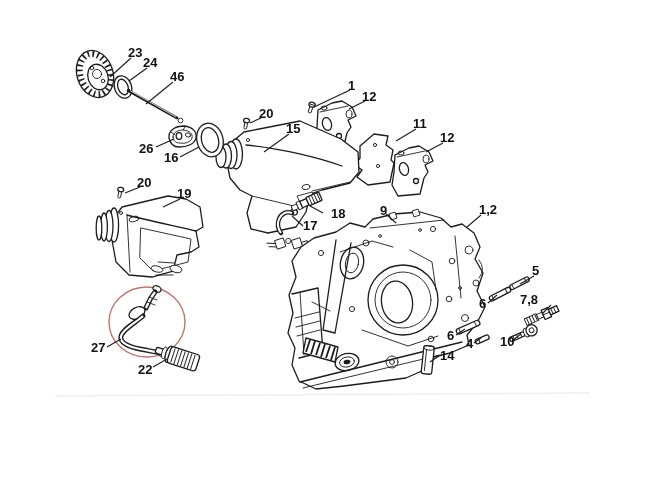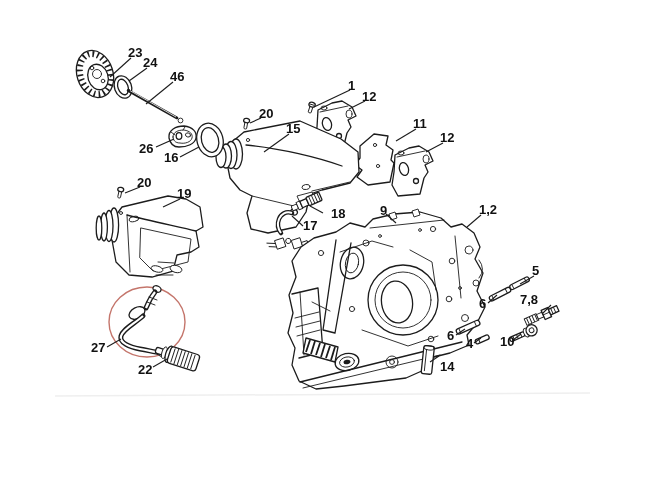--- a/index.html
+++ b/index.html
@@ -363,16 +363,16 @@
   <div class="callout" style="left:331px;top:208px">18</div>
   <div class="callout" style="left:303px;top:220px">17</div>
   <div class="callout" style="left:380px;top:205px">9</div>
   <div class="callout" style="left:479px;top:204px">1,2</div>
   <div class="callout" style="left:532px;top:265px">5</div>
   <div class="callout" style="left:479px;top:298px">6</div>
   <div class="callout" style="left:520px;top:294px">7,8</div>
   <div class="callout" style="left:447px;top:330px">6</div>
   <div class="callout" style="left:466px;top:338px">4</div>
   <div class="callout" style="left:500px;top:336px">10</div>
-  <div class="callout" style="left:440px;top:361px">14</div>
+  <div class="callout" style="left:440px;top:350px">14</div>
   <div class="callout" style="left:91px;top:342px">27</div>
   <div class="callout" style="left:138px;top:364px">22</div>
 </div>
 
 </body></html>

